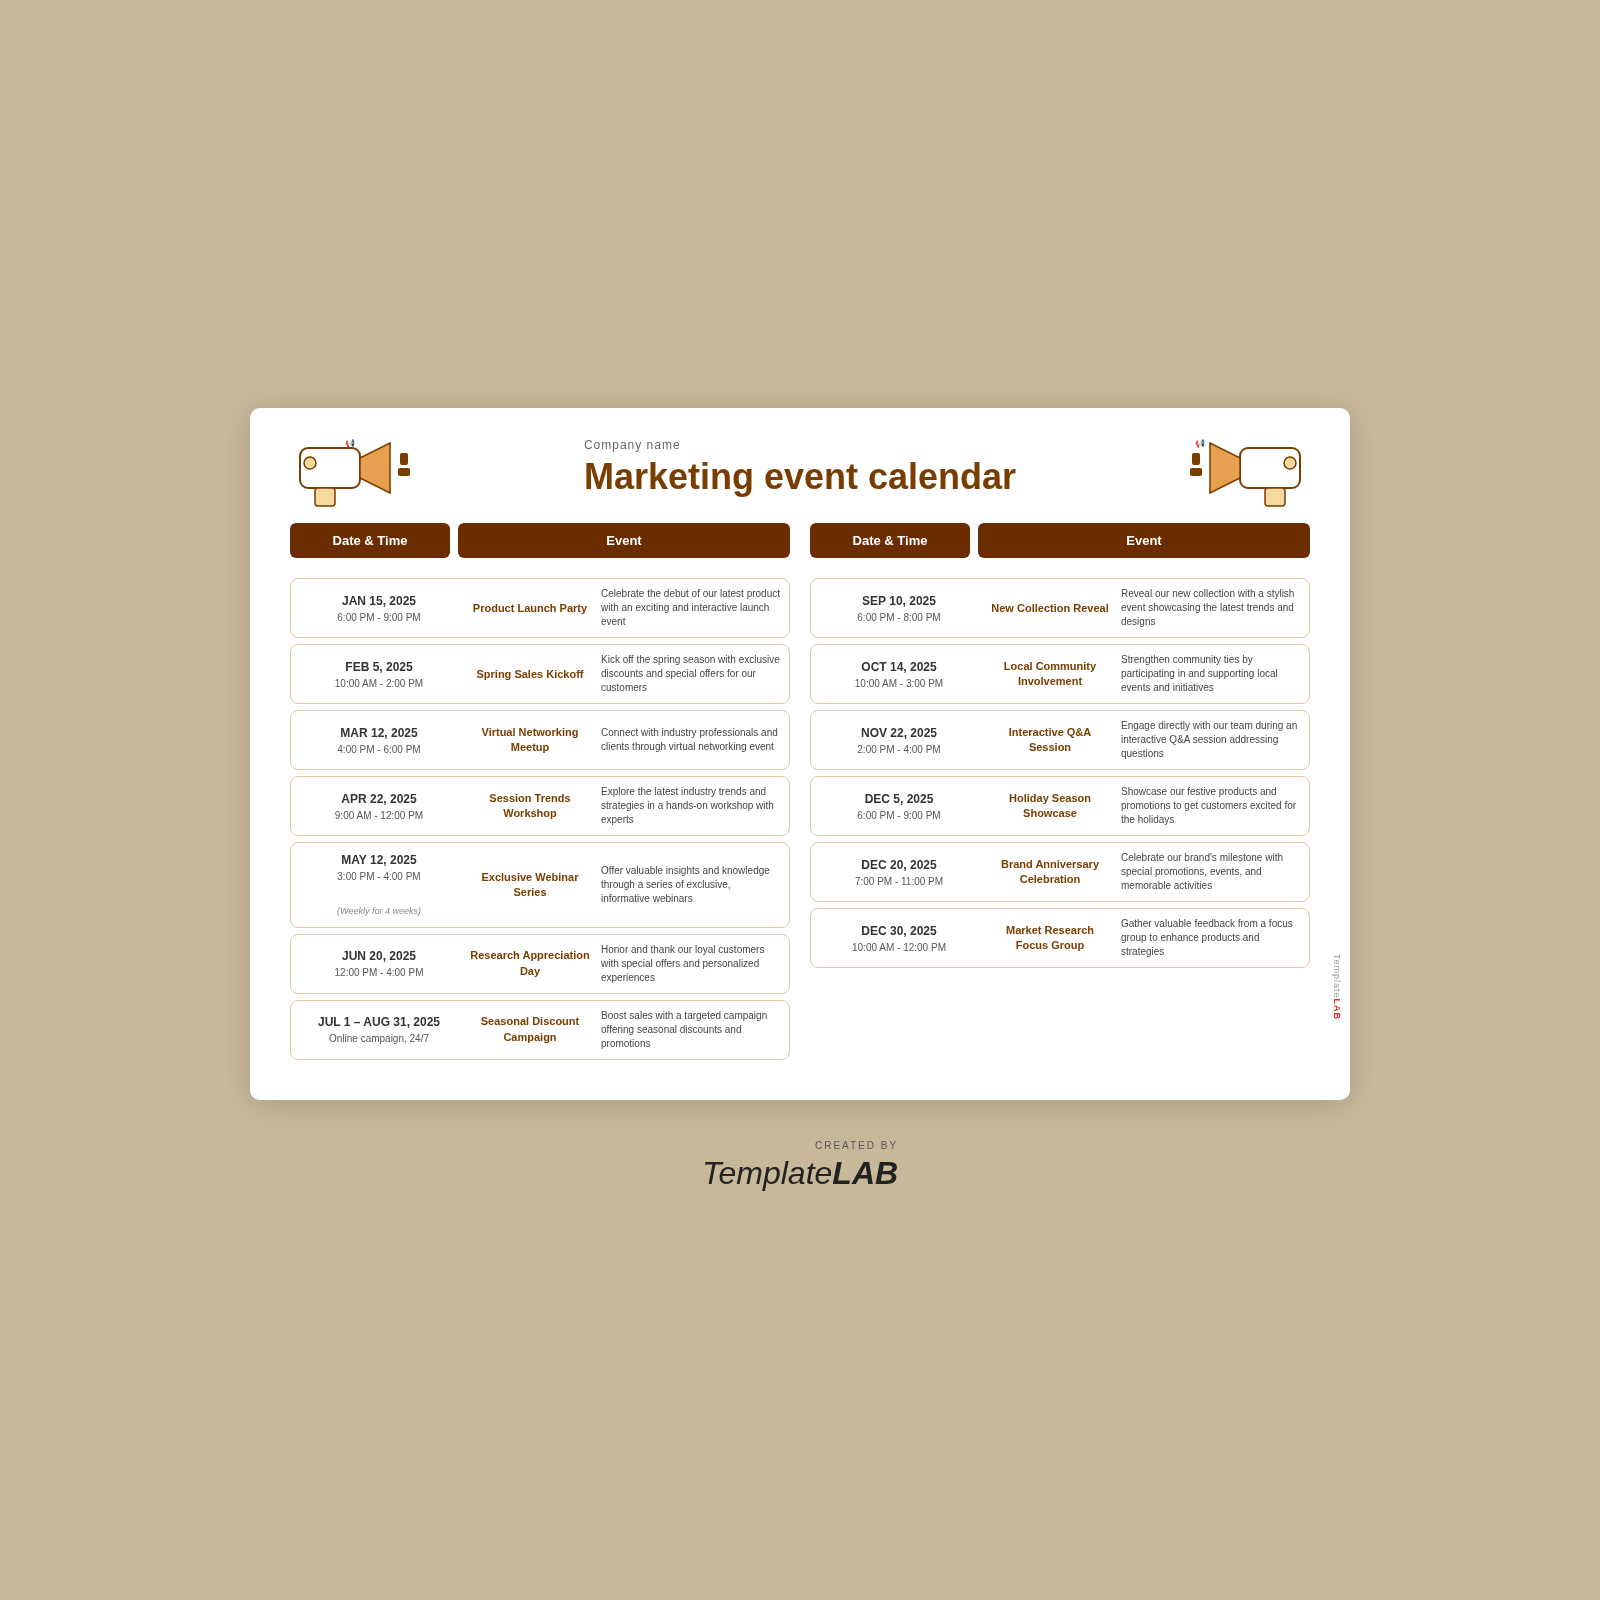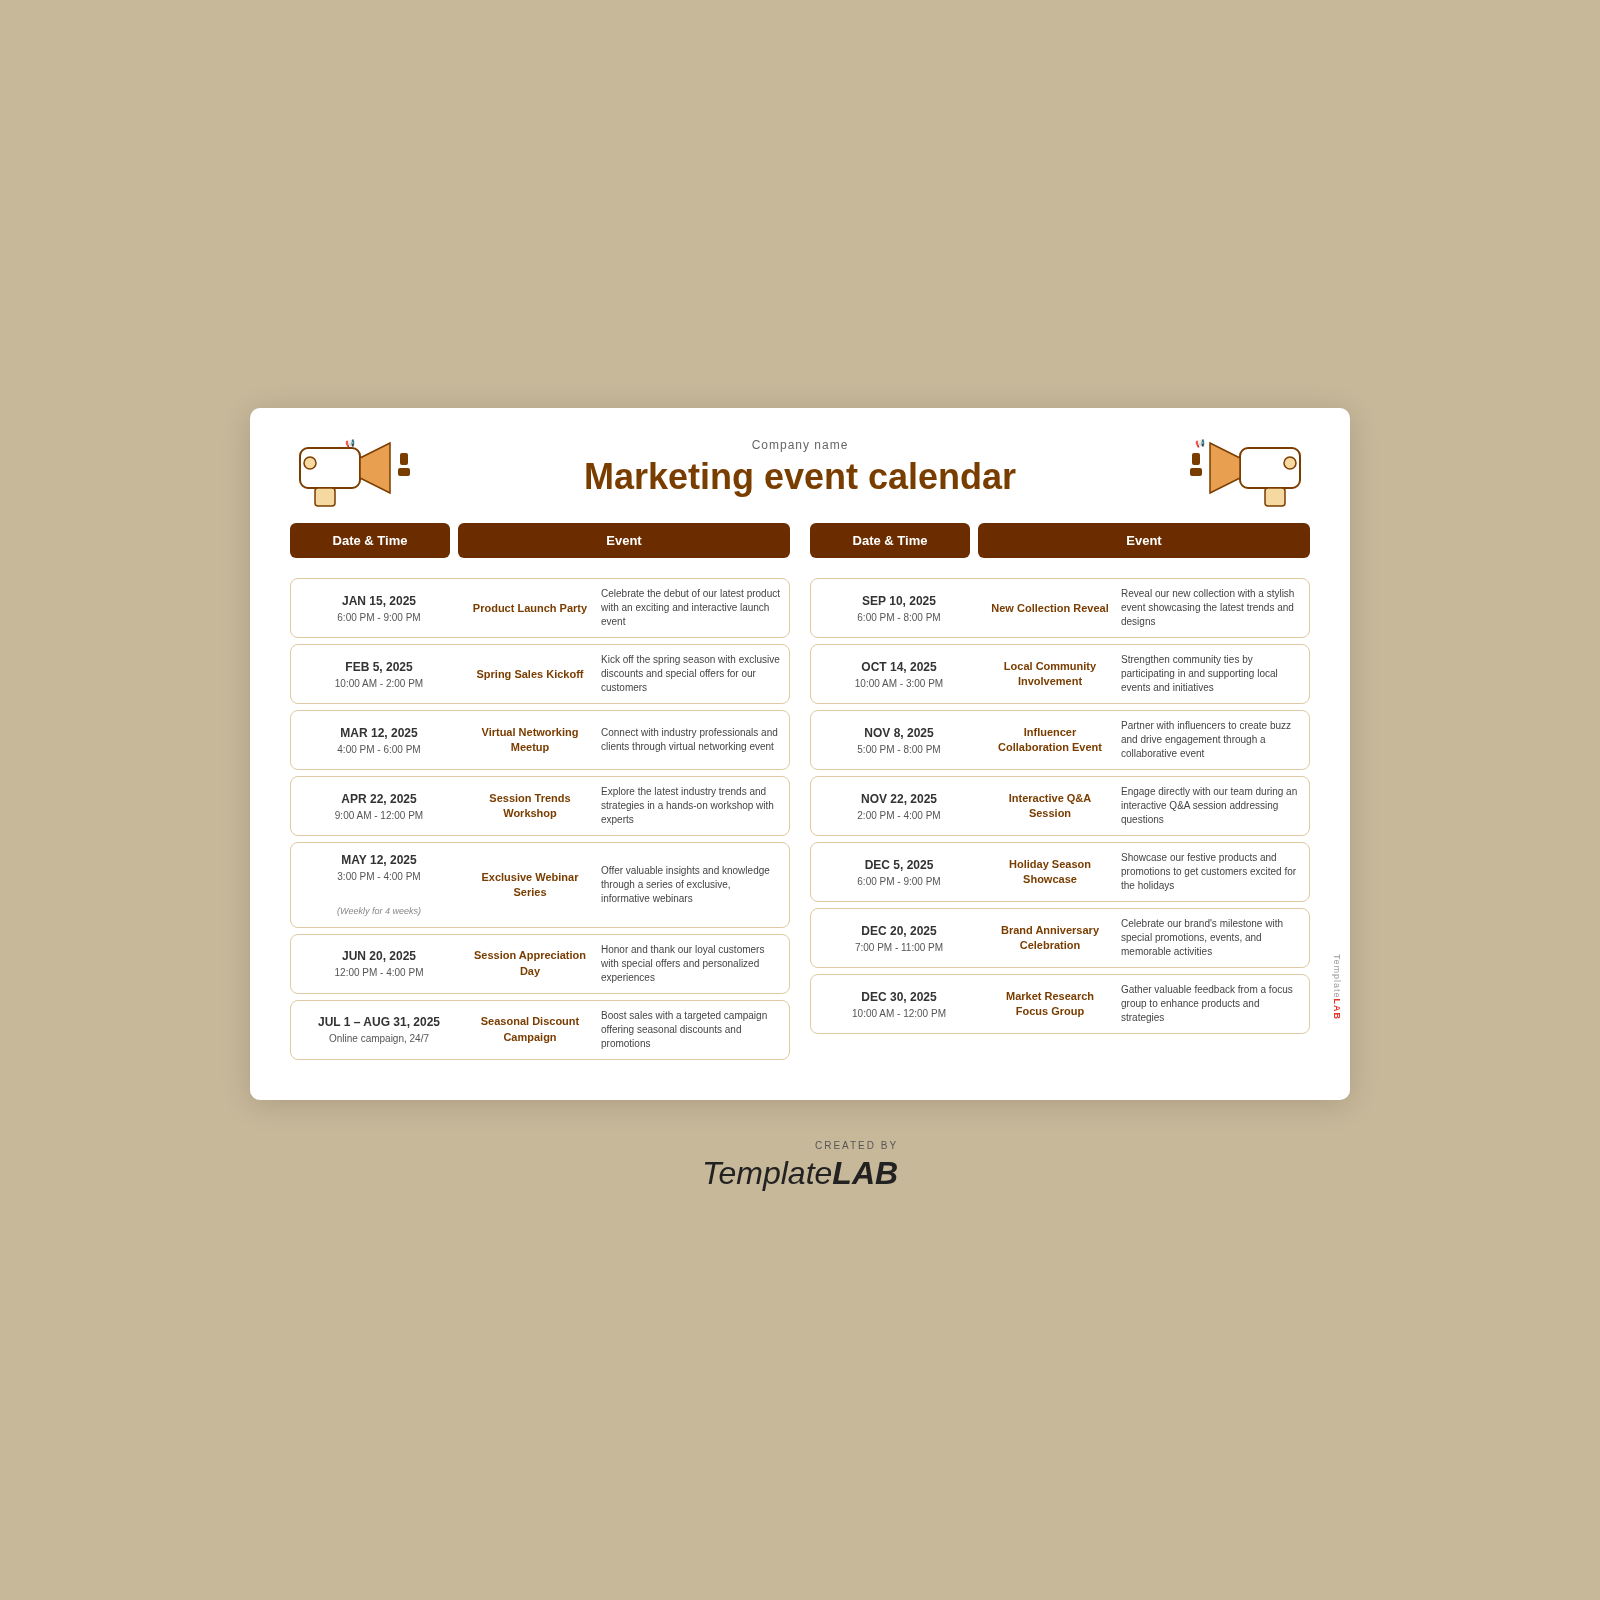--- a/index.html
+++ b/index.html
@@ -22,21 +22,20 @@
       position: relative;
     }
     .header {
       display: flex;
       align-items: center;
       justify-content: center;
       position: relative;
       margin-bottom: 25px;
     }
     .header-title {
-      text-align: center;
     }
     .company-name {
       font-size: 12px;
       color: #666;
       letter-spacing: 1px;
       margin-bottom: 4px;
     }
     .main-title {
       font-size: 36px;
       font-weight: bold;
@@ -254,21 +253,21 @@
       </div>
       <div class="event-name">Exclusive Webinar Series</div>
       <div class="event-desc">Offer valuable insights and knowledge through a series of exclusive, informative webinars</div>
     </div>
           <div class="event-row">
       <div class="event-date">
         <div class="date-main">JUN 20, 2025</div>
         <div class="date-time">12:00 PM - 4:00 PM</div>
 
       </div>
-      <div class="event-name">Session Appreciation Day</div>
+      <div class="event-name">Research Appreciation Day</div>
       <div class="event-desc">Honor and thank our loyal customers with special offers and personalized experiences</div>
     </div>
           <div class="event-row">
       <div class="event-date">
         <div class="date-main">JUL 1 – AUG 31, 2025</div>
         <div class="date-time">Online campaign, 24/7</div>
 
       </div>
       <div class="event-name">Seasonal Discount Campaign</div>
       <div class="event-desc">Boost sales with a targeted campaign offering seasonal discounts and promotions</div>
@@ -292,29 +291,20 @@
       <div class="event-desc">Reveal our new collection with a stylish event showcasing the latest trends and designs</div>
     </div>
           <div class="event-row">
       <div class="event-date">
         <div class="date-main">OCT 14, 2025</div>
         <div class="date-time">10:00 AM - 3:00 PM</div>
 
       </div>
       <div class="event-name">Local Community Involvement</div>
       <div class="event-desc">Strengthen community ties by participating in and supporting local events and initiatives</div>
-    </div>
-          <div class="event-row">
-      <div class="event-date">
-        <div class="date-main">NOV 8, 2025</div>
-        <div class="date-time">5:00 PM - 8:00 PM</div>
-
-      </div>
-      <div class="event-name">Influencer Collaboration Event</div>
-      <div class="event-desc">Partner with influencers to create buzz and drive engagement through a collaborative event</div>
     </div>
           <div class="event-row">
       <div class="event-date">
         <div class="date-main">NOV 22, 2025</div>
         <div class="date-time">2:00 PM - 4:00 PM</div>
 
       </div>
       <div class="event-name">Interactive Q&amp;A Session</div>
       <div class="event-desc">Engage directly with our team during an interactive Q&amp;A session addressing questions</div>
     </div>

